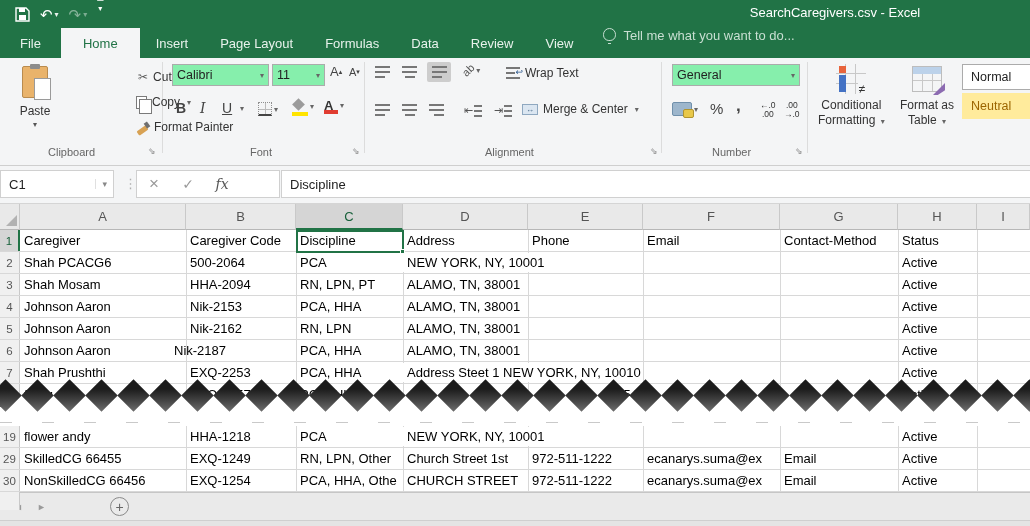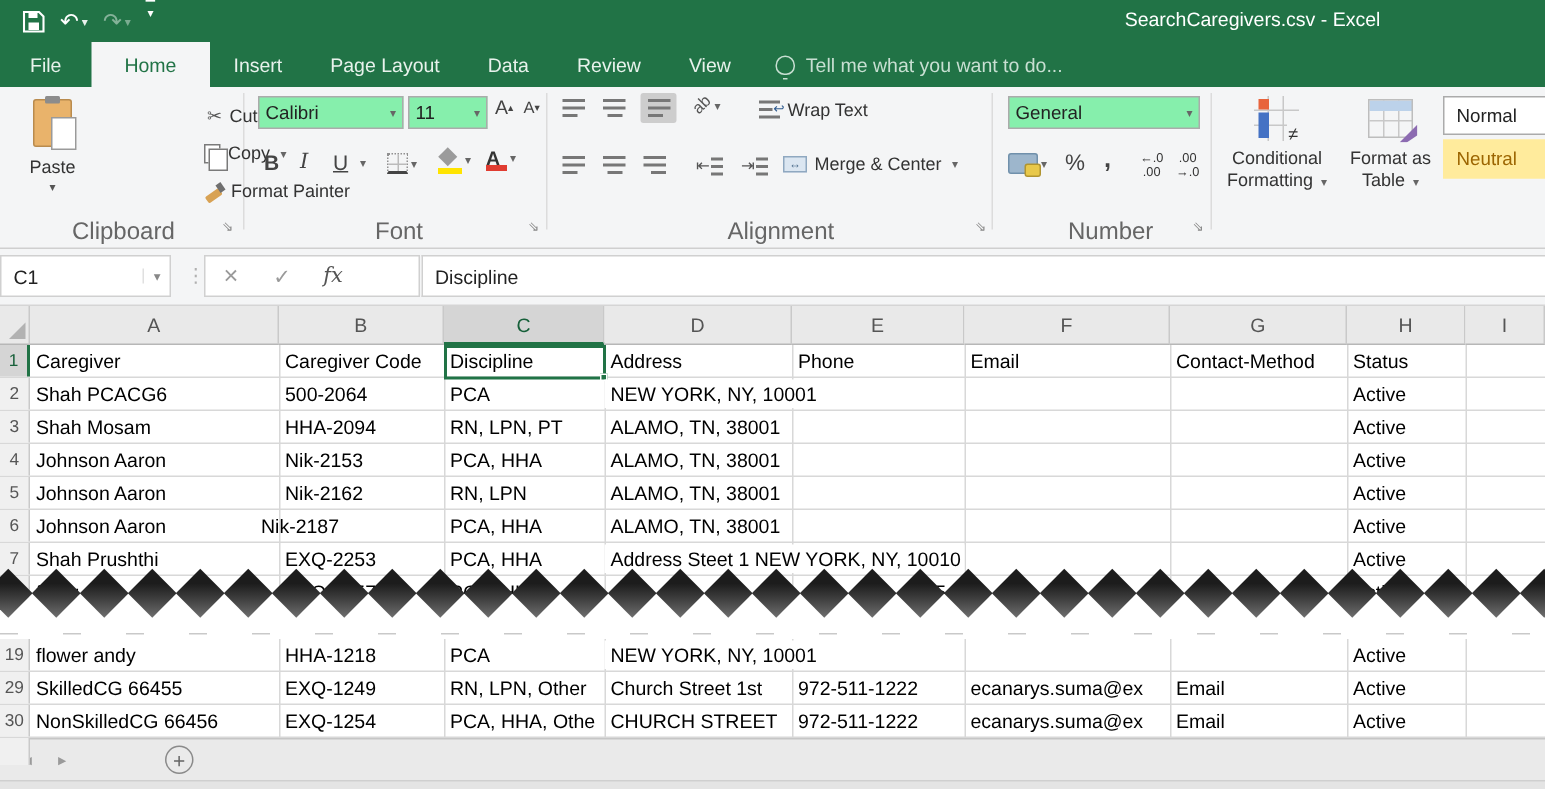--- a/index.html
+++ b/index.html
@@ -15,28 +15,28 @@
   .qat .glyph{font-size:15px;line-height:1;}
   .qat .dd{font-size:8px;margin-left:2px;opacity:.9;}
   .qat .dim{opacity:.45;}
   .doc-title{position:absolute;top:5px;left:0;width:100%;text-align:center;font-size:13px;color:#fff;}
   .doc-title span{padding-left:640px;}
 
   
   .tabsrow{position:absolute;top:28px;left:0;width:1030px;height:30px;background:#217346;display:flex;align-items:stretch;}
   .rtab{color:#e8f2ec;padding:0 16px;display:flex;align-items:center;font-size:13px;cursor:default;}
   .rtab.active{background:#f4f5f6;color:#217346;}
-  .tellme{display:flex;align-items:center;color:#c8dfd2;margin-left:14px;font-size:13px;gap:7px;}
+  .tellme{display:flex;color:#c8dfd2;margin-left:14px;font-size:13px;gap:7px;}
   .bulb{width:13px;height:13px;border:1.5px solid #c8dfd2;border-radius:50% 50% 45% 45%;position:relative;}
   .bulb:after{content:"";position:absolute;left:3.5px;bottom:-4px;width:3px;height:3px;border-bottom:1.5px solid #c8dfd2;}
 
   
   .ribbon{position:absolute;top:58px;left:0;width:1030px;height:108px;background:#f4f5f6;border-bottom:1px solid #cfcfcf;}
   .gsep{position:absolute;top:4px;bottom:12px;width:1px;background:#dcdcdc;}
-  .grouplabel{position:absolute;top:88px;font-size:16px;color:#666;}
+  .grouplabel{position:absolute;top:88px;font-size:11px;color:#666;}
   .launcher{position:absolute;top:88px;font-size:9px;color:#8a8a8a;}
   .ritem{position:absolute;display:flex;align-items:center;gap:5px;color:#333;font-size:12px;white-space:nowrap;}
   .combo{position:absolute;background:#86efac;border:1px solid #ababab;display:flex;align-items:center;font-size:12.5px;color:#222;padding:0 4px;height:22px;}
   .combo .dd{margin-left:auto;font-size:8px;color:#666;}
   .sbtn{position:absolute;display:flex;align-items:center;justify-content:center;color:#444;}
   .sel{background:#cdcdcd;border-radius:2px;}
   .dd8{font-size:8px;color:#666;margin-left:2px;}
 
   
   .paste{position:absolute;left:10px;top:4px;width:50px;height:88px;display:flex;flex-direction:column;align-items:center;}
@@ -161,20 +161,21 @@
       </span>
     </div>
     <div class="doc-title"><span>SearchCaregivers.csv - Excel</span></div>
   </div>
 
   <div class="tabsrow">
     <div class="rtab" style="padding:0 20px;">File</div>
     <div class="rtab active" style="padding:0 22px;">Home</div>
     <div class="rtab">Insert</div>
     <div class="rtab">Page Layout</div>
+    <div class="rtab">Formulas</div>
     <div class="rtab">Data</div>
     <div class="rtab">Review</div>
     <div class="rtab">View</div>
     <div class="tellme">
       <span class="bulb"></span>
       <span>Tell me what you want to do...</span>
     </div>
   </div>
 
   <div class="ribbon">

